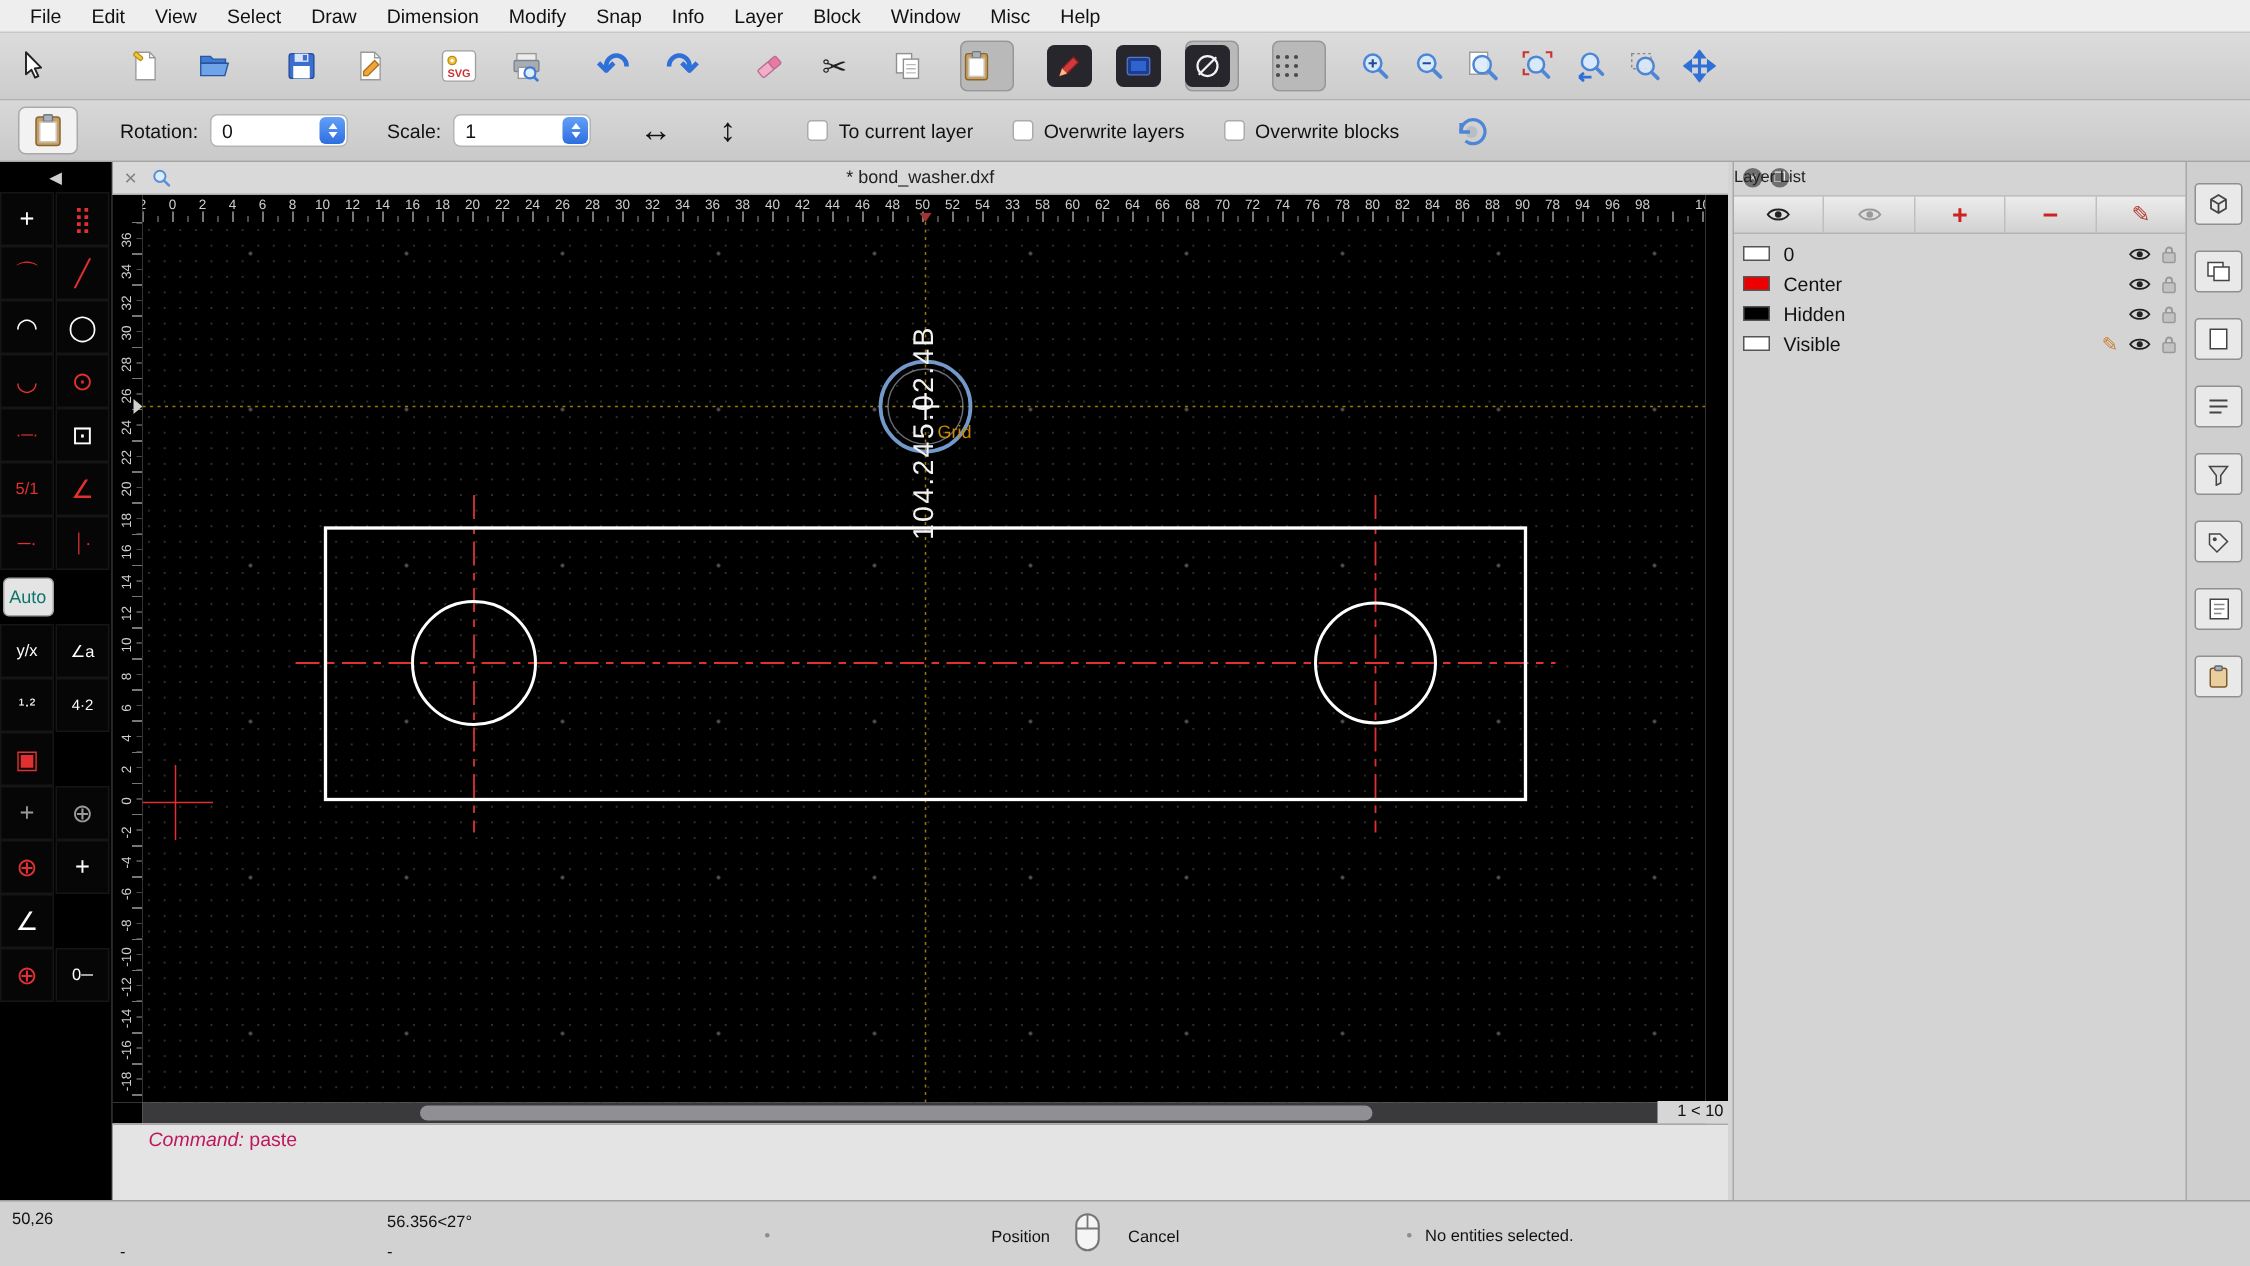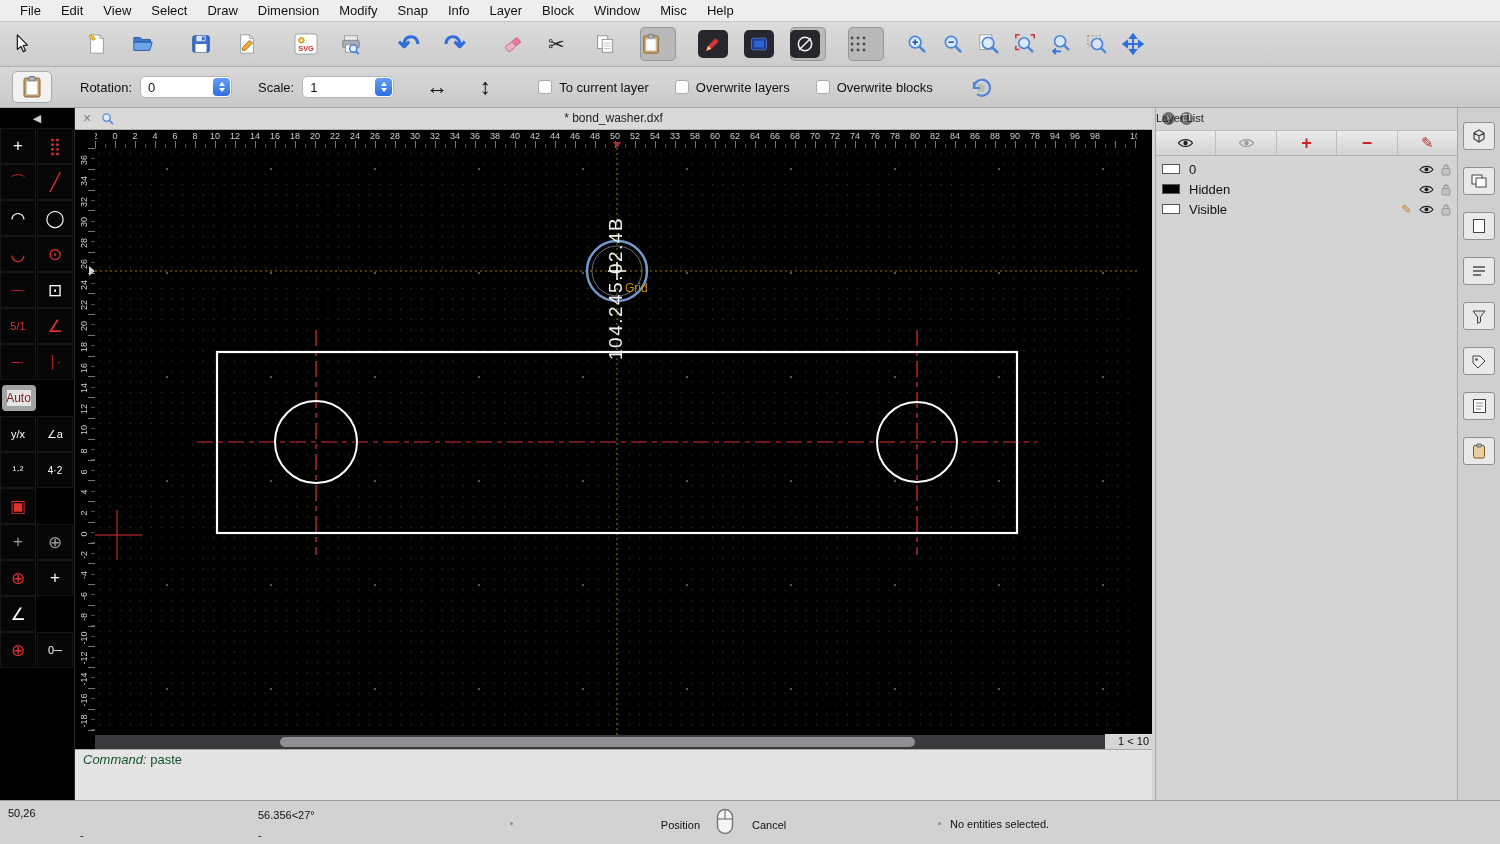--- a/index.html
+++ b/index.html
@@ -41,21 +41,21 @@
     align-items:center;justify-content:center;margin-right:14px}
   .chk{display:flex;align-items:center;margin-right:26px}
   .chk .box{width:14px;height:14px;background:#fff;border:1px solid #ababab;border-radius:3px;margin-right:7px;flex:none}
 
   
   #leftdock{position:absolute;left:0;top:108px;width:75px;height:692px;background:#000;border-right:1px solid #2a2a2a}
   #collapse{height:20px;color:#cfcfcf;font-size:11px;display:flex;align-items:center;justify-content:center}
   #snaptools{display:grid;grid-template-columns:37px 37px;justify-content:center}
   .tool{width:36px;height:36px;display:flex;align-items:center;justify-content:center;
     font-size:17px;color:#e03030;background:#060606;border:1px solid #151515}
-  .tool.auto{width:34px;height:26px;background:#e4e4e4;color:#7f1d1d;font-size:12px;border:5px solid #a3a3a3;
+  .tool.auto{width:34px;height:26px;background:#e4e4e4;color:#0f766e;font-size:12px;border:1px solid #a3a3a3;
     border-radius:4px;align-self:center;justify-self:center}
   .tool.spacer{background:transparent;border:none}
 
   
   #tabbar{position:absolute;left:75px;top:108px;width:1077px;height:22px;background:#d9d9d9;
     border-bottom:1px solid #ababab;font-size:12px;color:#222}
   #tabclose{position:absolute;left:8px;top:3px;color:#808080;font-size:14px;line-height:14px}
   #tabzoom{position:absolute;left:26px;top:4px}
   #tabtitle{position:absolute;left:0;right:0;top:3px;text-align:center}
 
@@ -84,21 +84,21 @@
     background-size:104px 104px,10.4px 10.4px;background-position:20px 73px,9.6px .2px}
   #rightstrip{position:absolute;left:1137px;top:130px;width:15px;height:605px;background:#000}
   #hscroll{position:absolute;left:95px;top:735px;width:1042px;height:14px;background:#3a3a3c}
   #hthumb{position:absolute;left:185px;top:2px;width:635px;height:10px;background:#8f8f94;border-radius:5px}
   #scrollstub{position:absolute;left:75px;top:735px;width:20px;height:14px;background:#000}
   #pageind{position:absolute;left:1105px;top:734px;width:47px;height:15px;background:#d6d6d6;
     font-size:11px;color:#111;text-align:right;padding-right:3px;line-height:15px}
 
   
   #cmdarea{position:absolute;left:75px;top:749px;width:1077px;height:51px;background:#e4e4e4;border-top:1px solid #a8a8a8}
-  #cmdline{padding:2px 8px;font-size:13px;color:#14532d;height:20px}
+  #cmdline{padding:2px 24px;font-size:13px;color:#be185d;height:20px}
   #cmdline .prompt{font-style:italic}
   #posrow{display:flex;align-items:center;padding:2px 8px 0 8px}
   #posrow label{font-size:13px;color:#111;margin-right:8px;white-space:nowrap}
   #posinput{flex:1;height:20px;border:1px solid #9e9e9e;border-radius:3px;background:#fff;
     font-size:12px;padding:0 4px;outline:none;font-family:"Liberation Sans",sans-serif}
   #cmdicon{width:22px;height:17px;background:#fff;border:1px solid #8d8d8d;border-radius:2px;margin-left:6px;
     display:flex;align-items:center;justify-content:center}
 
   
   #layerpanel{position:absolute;left:1155px;top:108px;width:302px;height:692px;background:#d4d4d4;border-left:1px solid #a8a8a8}
@@ -612,20 +612,34 @@
             <path d="M1 6 C4 1.5 12 1.5 15 6 C12 10.5 4 10.5 1 6 Z" fill="none" stroke="#222" stroke-width="1.3"></path>
             <circle cx="8" cy="6" r="2.2" fill="#222"></circle>
           </svg>
           <svg width="10" height="13" viewBox="0 0 10 13">
             <rect x="1" y="5.5" width="8" height="6.5" rx="1" fill="#c2c2c2" stroke="#999"></rect>
             <path d="M3 5.5 V4 a2 2 0 0 1 4 0 v1.5" fill="none" stroke="#999" stroke-width="1.3"></path>
           </svg>
         </span>
       </div>
       <div class="lrow">
+        <span class="lsw" style="background: rgb(238, 0, 0);"></span>
+        <span class="lname">Center</span>
+        <span class="rico">
+          <svg width="15" height="11" viewBox="0 0 16 12">
+            <path d="M1 6 C4 1.5 12 1.5 15 6 C12 10.5 4 10.5 1 6 Z" fill="none" stroke="#222" stroke-width="1.3"></path>
+            <circle cx="8" cy="6" r="2.2" fill="#222"></circle>
+          </svg>
+          <svg width="10" height="13" viewBox="0 0 10 13">
+            <rect x="1" y="5.5" width="8" height="6.5" rx="1" fill="#c2c2c2" stroke="#999"></rect>
+            <path d="M3 5.5 V4 a2 2 0 0 1 4 0 v1.5" fill="none" stroke="#999" stroke-width="1.3"></path>
+          </svg>
+        </span>
+      </div>
+      <div class="lrow">
         <span class="lsw" style="background: rgb(0, 0, 0);"></span>
         <span class="lname">Hidden</span>
         <span class="rico">
           <svg width="15" height="11" viewBox="0 0 16 12">
             <path d="M1 6 C4 1.5 12 1.5 15 6 C12 10.5 4 10.5 1 6 Z" fill="none" stroke="#222" stroke-width="1.3"></path>
             <circle cx="8" cy="6" r="2.2" fill="#222"></circle>
           </svg>
           <svg width="10" height="13" viewBox="0 0 10 13">
             <rect x="1" y="5.5" width="8" height="6.5" rx="1" fill="#c2c2c2" stroke="#999"></rect>
             <path d="M3 5.5 V4 a2 2 0 0 1 4 0 v1.5" fill="none" stroke="#999" stroke-width="1.3"></path>

